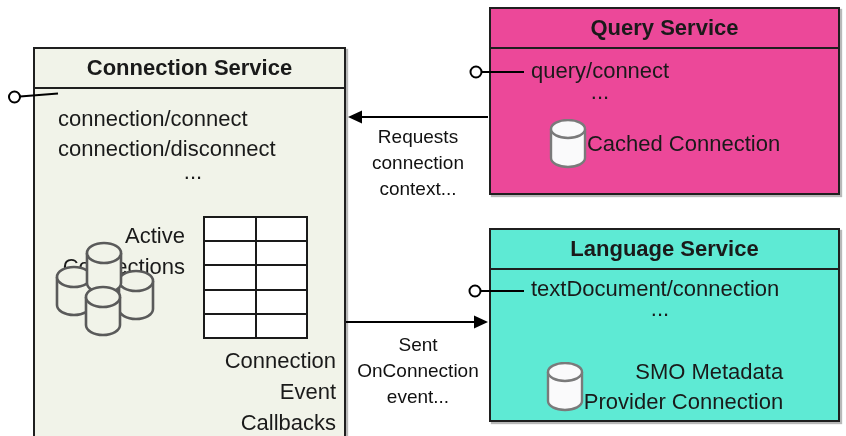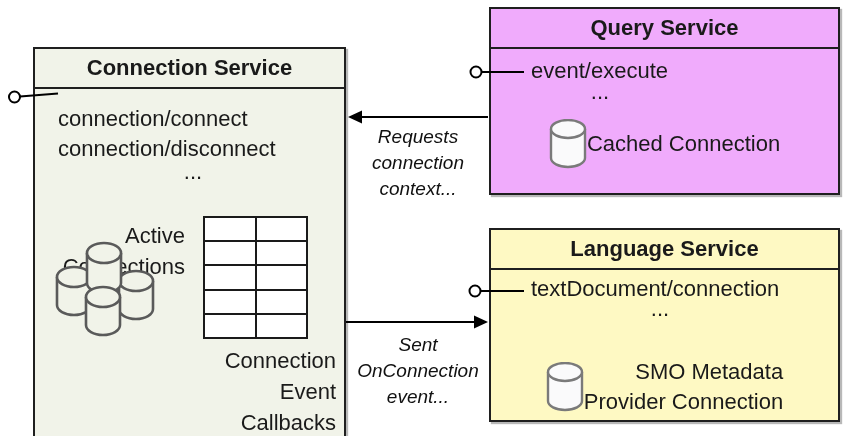--- a/index.html
+++ b/index.html
@@ -8,22 +8,22 @@
     background:#ffffff;
     font-family:"Liberation Sans","DejaVu Sans",sans-serif;
     color:#1a1a1a;
   }
   .box{
     position:absolute; box-sizing:border-box;
     border:2px solid #1f1f1f;
     box-shadow:2px 2px 1px rgba(0,0,0,0.28);
   }
   .box-connection{ left:33px; top:8px; width:313px; height:417px; background:#f1f3e9;margin-top:39px; }
-  .box-query{ left:489px; top:7px; width:351px; height:188px; background:#f0abfc; }
-  .box-language{ left:489px; top:228px; width:351px; height:194px; background:#fef9c3; }
+  .box-query{ left:489px; top:7px; width:351px; height:188px; background:#ec4899; }
+  .box-language{ left:489px; top:228px; width:351px; height:194px; background:#5eead4; }
   .box-header{
     position:absolute; left:0; top:0; right:0; height:38px;
     border-bottom:2px solid #1f1f1f;
     display:flex; align-items:center; justify-content:center;
     font-size:22px; font-weight:bold; letter-spacing:0;
   }
   .methods{ position:absolute; font-size:22px; line-height:30px; white-space:nowrap; }
   .ellipsis{ position:absolute; font-size:22px; line-height:22px; text-align:center; width:80px; }
   .multiline{ white-space:pre-line; text-align:right; }
   .active-label{ position:absolute; left:0; top:171px; width:150px; font-size:22px; line-height:31px; }
@@ -33,21 +33,21 @@
     box-sizing:border-box; border:2px solid #1a1a1a; background:#1a1a1a;
     display:grid; grid-template-columns:1fr 1fr; grid-template-rows:repeat(5,1fr); gap:2px;
   }
   .callbacks-table .cell{ background:#ffffff; }
   .conn-row{
     position:absolute; left:0; right:0;
     display:flex; align-items:center; justify-content:center; 
   }
   .conn-row .label{ font-size:22px; line-height:30px; }
   .annotation{
-    position:absolute; width:142px; font-style:italic; font-size:19px;
+    position:absolute; width:142px; font-size:19px;
     line-height:26px; text-align:center; white-space:pre-line; color:#111;
   }
   .overlay{ position:absolute; left:0; top:0; pointer-events:none; }
   .cyl-icon{ flex:0 0 auto; display:block; }
 </style>
 </head>
 <body>
 
 <div class="canvas">
 
@@ -73,21 +73,21 @@
       <div class="cell"></div>
     </div>
     <div class="callbacks-label multiline">Connection
 Event
 Callbacks</div>
   </div>
 
   <div class="box box-query">
     <div class="box-header">Query Service</div>
     <div class="methods" style="left:40px; top:47px;">
-      <div>event/execute</div>
+      <div>query/connect</div>
     </div>
     <div class="ellipsis" style="left:69px; top:72px;">...</div>
     <div class="conn-row" style="top:110px;">
       <svg class="cyl-icon" width="38" height="50" viewBox="0 0 38 50">
         <path d="M2,10 V39 A17,9 0 0 0 36,39 V10" fill="#fafafb" stroke="#7a7a7a" stroke-width="2.4"></path>
         <ellipse cx="19" cy="10" rx="17" ry="9" fill="#fafafb" stroke="#7a7a7a" stroke-width="2.4"></ellipse>
       </svg>
       <div class="label">Cached Connection</div>
     </div>
   </div>

